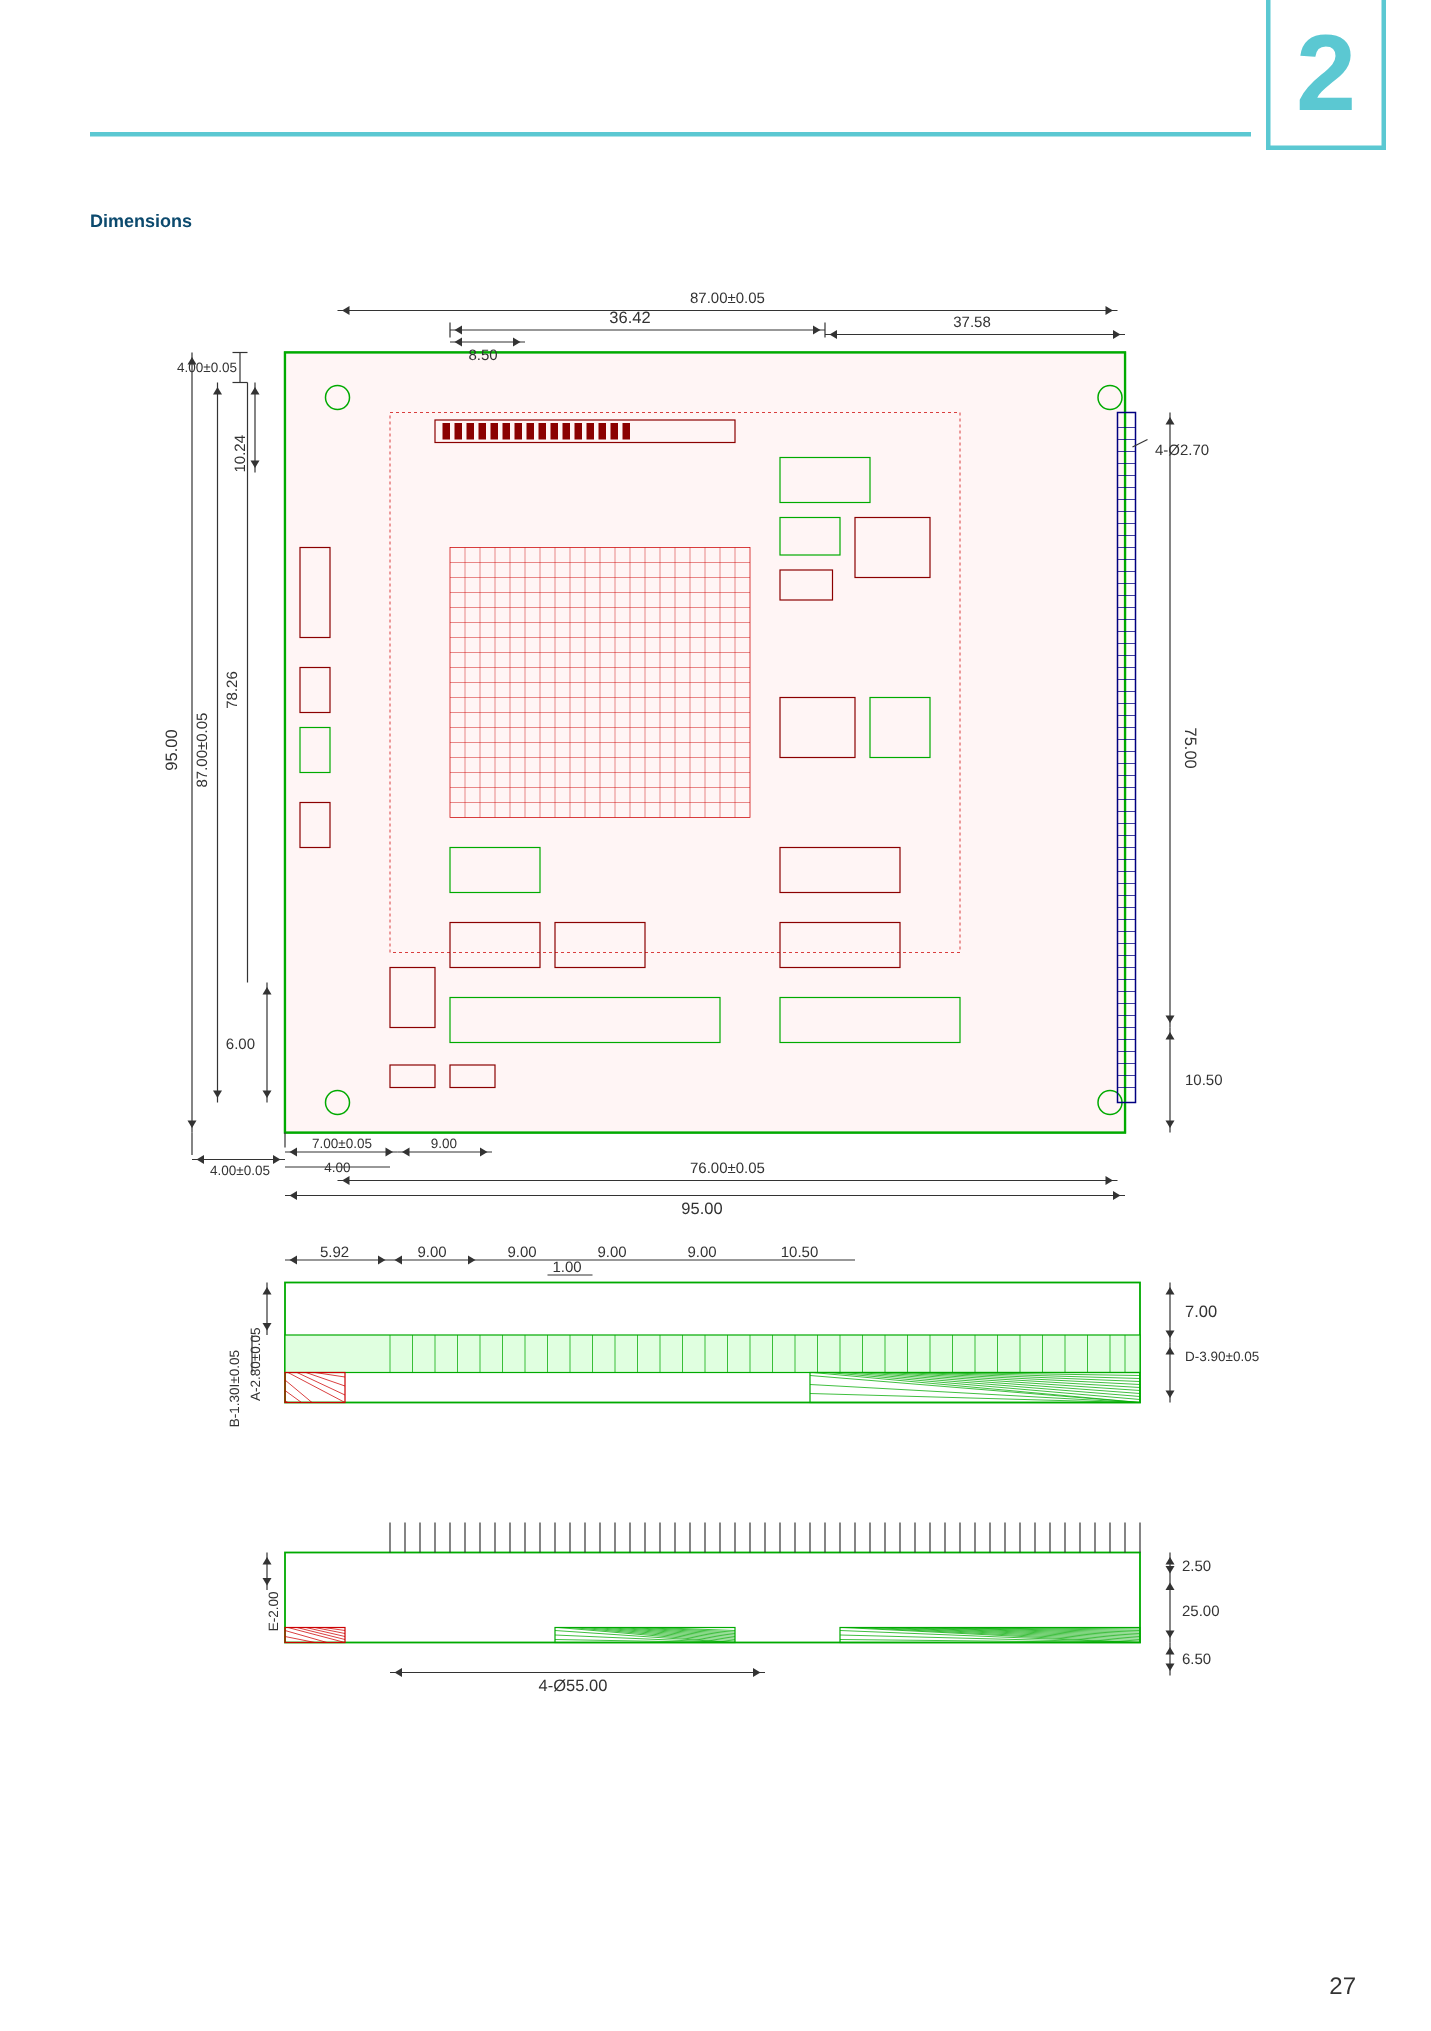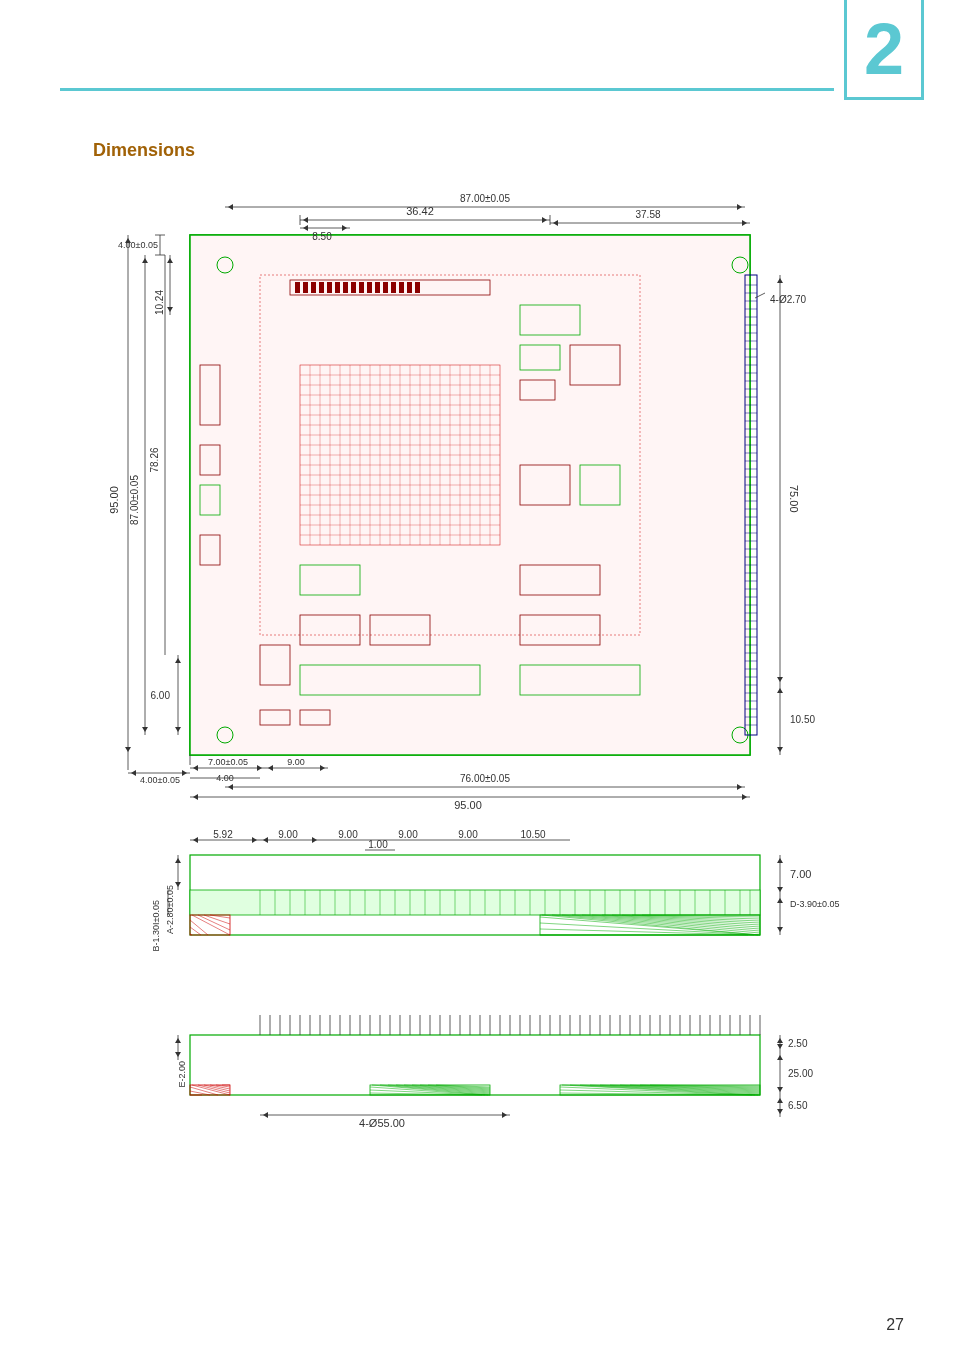--- a/index.html
+++ b/index.html
@@ -72,24 +72,23 @@
       color: #5bc8d2;
       margin-right: 8px;
       font-size: 14px;
     }
 
     
     .section-title {
       position: absolute;
       top: 140px;
       left: 60px;
-      font-size: 18px;
-      color: #a16207;
+      font-size: 12px;
+      color: #0c4a6e;
       font-weight: bold;
-      margin-left: 33px;
     }
 
     
     .diagram-area {
       position: absolute;
       top: 165px;
       left: 60px;
       right: 40px;
       bottom: 60px;
     }

